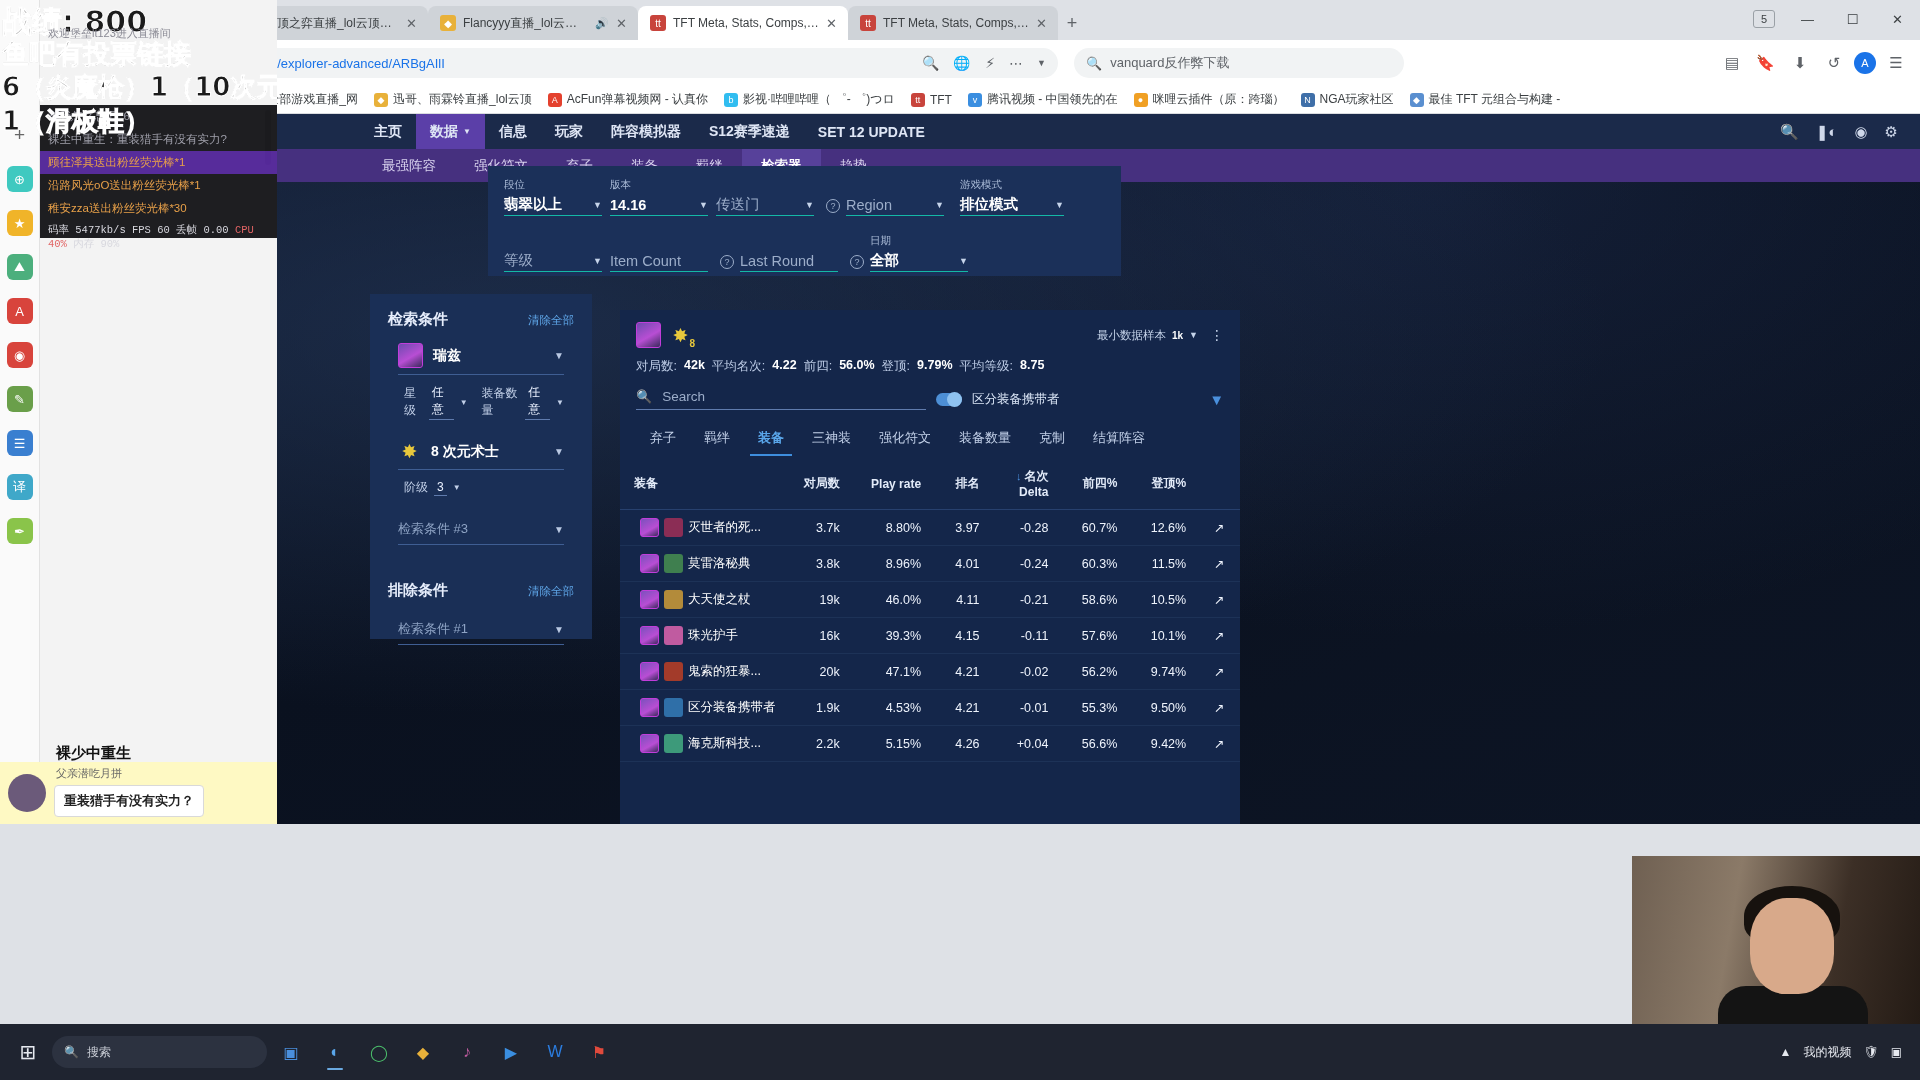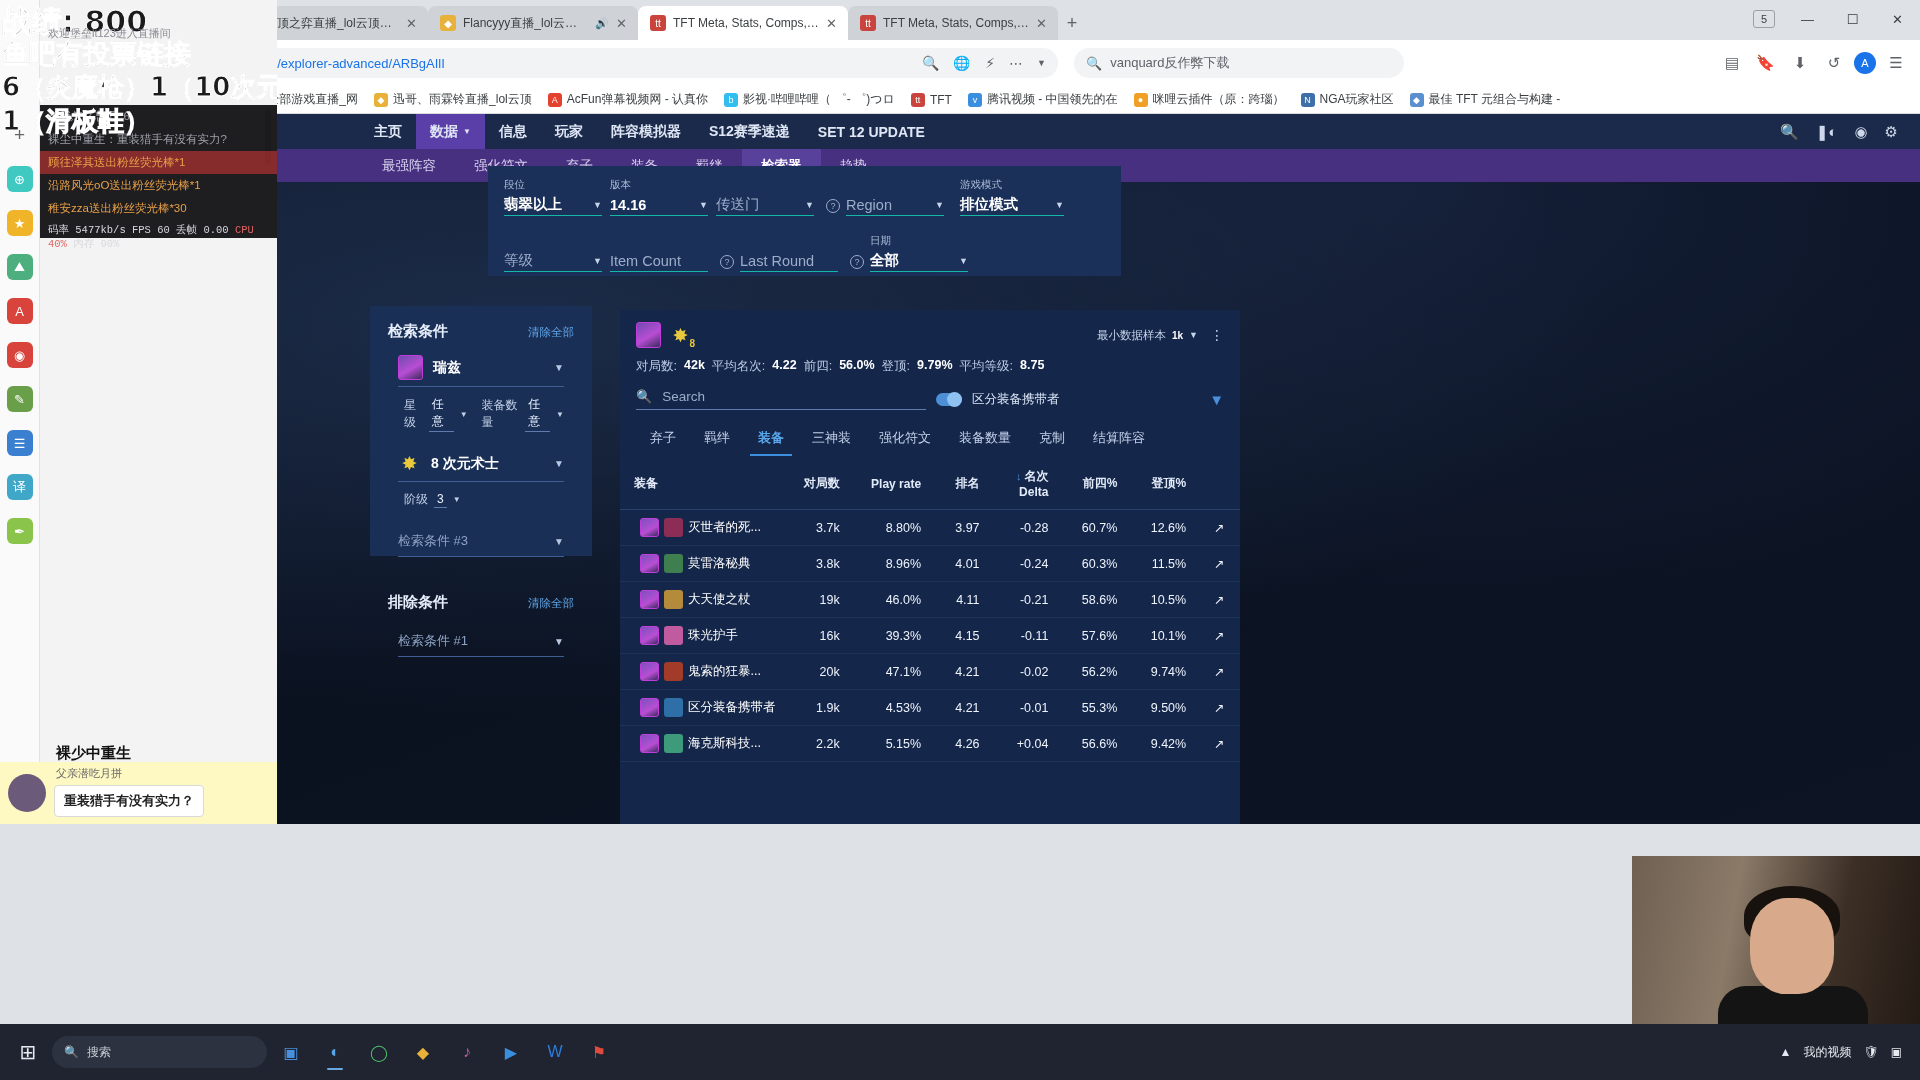--- a/index.html
+++ b/index.html
@@ -90,21 +90,21 @@
   .fctl { display:flex; align-items:center; border-bottom:1px solid #14b8a6;
           height:22px; min-width:90px; }
   .fval { font-size:14.5px; color:#fff; font-weight:bold; }
   .fph { font-size:14.5px; color:#9cadc9; }
   .fcaret { margin-left:auto; font-size:9px; color:#c6d4ea; padding-left:14px; }
   .qmark { width:14px;height:14px;border:1px solid #9cadc9;border-radius:50%;
            font-size:9px;color:#9cadc9;display:flex;align-items:center;justify-content:center;
            margin:0 6px 3px 4px; }
 
   
-  .leftpanel { position:absolute; left:95px; top:192px; width:222px; height:250px;
+  .leftpanel { position:absolute; left:95px; top:180px; width:222px; height:345px;
                background:#1a2f56; }
   .lp-title { font-size:15px; color:#e7eefc; font-weight:bold; }
   .lp-clear { font-size:11.5px; color:#5fa6e8; }
   .lp-head { display:flex; align-items:baseline; justify-content:space-between; padding:16px 18px 0; }
   .lp-sec { padding:14px 28px 0; }
   .lp-entity { display:flex; align-items:center; gap:10px; border-bottom:1px solid #3f5e93;
                padding-bottom:6px; }
   .champ-ico { width:25px;height:25px;border-radius:3px;border:1.5px solid #c13ddb;
                background:linear-gradient(150deg,#6f4ab0,#b84ed4 55%,#3a2a5c); flex:0 0 25px;}
   .trait-ico { width:23px;height:23px;flex:0 0 23px; display:flex;align-items:center;
@@ -167,21 +167,21 @@
   .ov-sidebar { position:absolute; left:0; top:0; width:40px; height:824px;
                 background:#fafafa; border-right:1px solid #e2e2e2;
                 display:flex; flex-direction:column; align-items:center; padding-top:122px; gap:18px;}
   .ov-ico { width:26px;height:26px;border-radius:6px;display:flex;align-items:center;
             justify-content:center;font-size:13px;color:#fff;}
   .chatbox { position:absolute; left:40px; top:105px; width:237px; height:133px;
              background:#0e0e12; opacity:.93; }
   .chatline { font-size:11.5px; padding:4px 8px; white-space:nowrap; }
   .chat-gray { color:#9a9aa5; }
   .chat-gift { color:#e89b3c; }
-  .chat-hl { background:#7f1d1d; }
+  .chat-hl { background:#4c1d95; }
   .chat-stat { font-size:10.5px; color:#d6d6dd; padding:3px 8px;
                font-family:"Liberation Mono", monospace; }
   .chat-stat .cpu { color:#e05a5a; }
   .bigtext { position:absolute; font-family:"DejaVu Sans", sans-serif; font-weight:bold;
              color:#1b1b1b; -webkit-text-stroke:1px #fff; white-space:nowrap; }
   .t1 { left:2px; top:2px; font-size:30px; }
   .t2 { left:2px; top:36px; font-size:27px; }
   .t3 { left:2px; top:70px; font-size:26px; }
   .t4 { left:2px; top:104px; font-size:26px; }
   .ovtop { position:absolute; left:40px; top:0; width:237px; height:105px;

